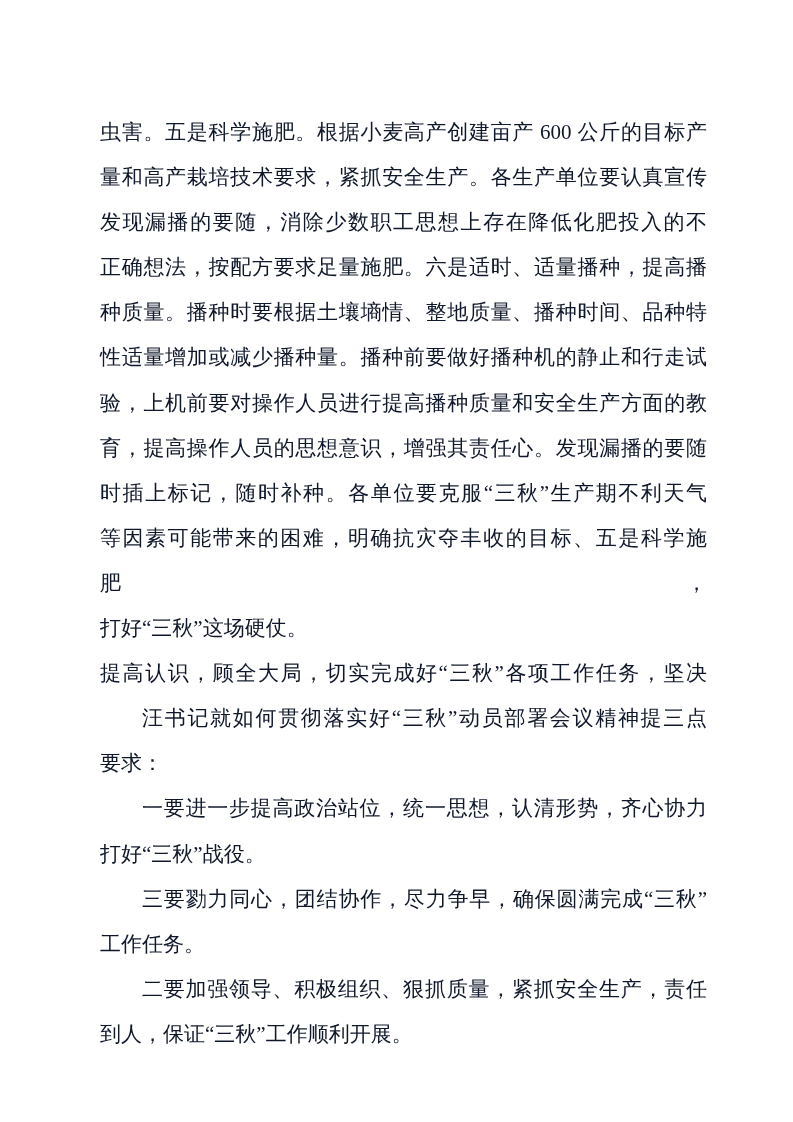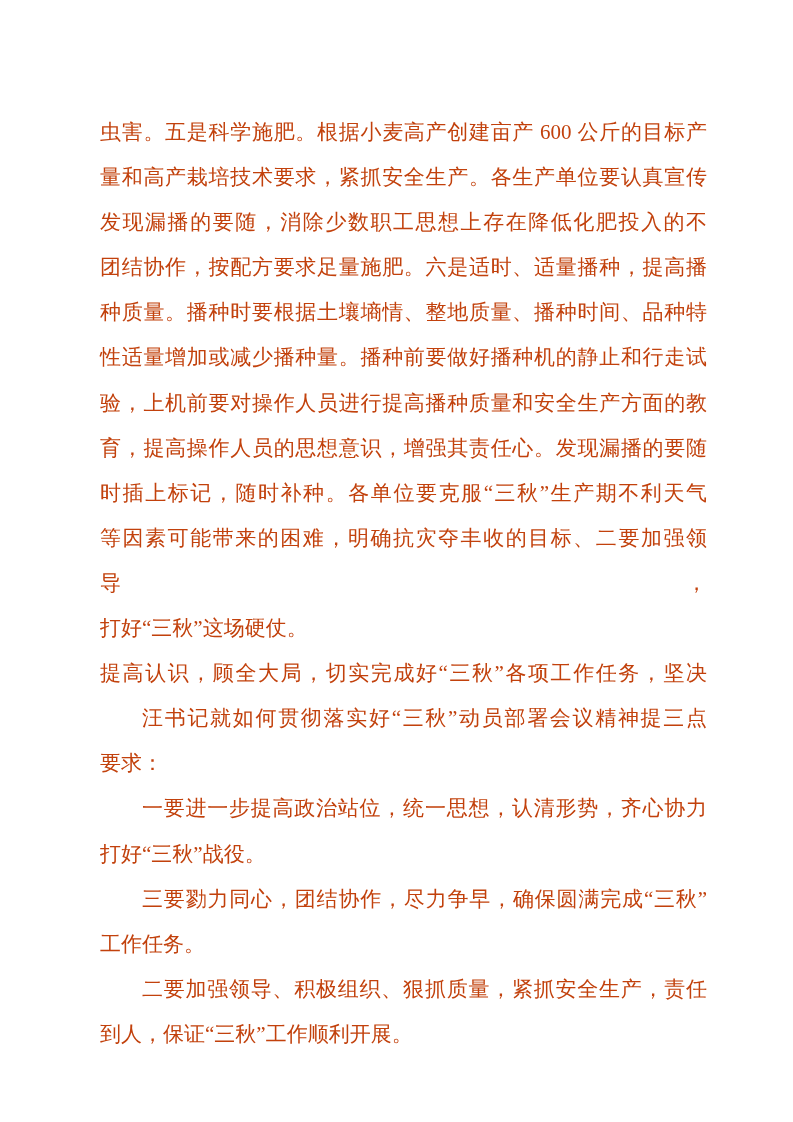--- a/index.html
+++ b/index.html
@@ -16,21 +16,21 @@
     position: relative;
     width: 793px;
     height: 1122px;
     background: #ffffff;
     overflow: hidden;
     box-sizing: border-box;
   }
   .page-body {
     box-sizing: border-box;
     padding: 110px 86px 0 100px;
-    color: #c2410c;
+    color: #0f172a;
     font-size: 21px;
     line-height: 45.1px;
   }
   .para {
     margin: 0;
   }
   .line {
     text-align: justify;
     text-align-last: justify;
     -moz-text-align-last: justify;
@@ -47,27 +47,27 @@
 </head>
 <body>
 
 <div class="page">
   <div class="page-body">
 
     <div class="para">
       <div class="line">虫害。五是科学施肥。根据小麦高产创建亩产 600 公斤的目标产</div>
       <div class="line">量和高产栽培技术要求，紧抓安全生产。各生产单位要认真宣传</div>
       <div class="line">发现漏播的要随，消除少数职工思想上存在降低化肥投入的不</div>
-      <div class="line">团结协作，按配方要求足量施肥。六是适时、适量播种，提高播</div>
+      <div class="line">正确想法，按配方要求足量施肥。六是适时、适量播种，提高播</div>
       <div class="line">种质量。播种时要根据土壤墒情、整地质量、播种时间、品种特</div>
       <div class="line">性适量增加或减少播种量。播种前要做好播种机的静止和行走试</div>
       <div class="line">验，上机前要对操作人员进行提高播种质量和安全生产方面的教</div>
       <div class="line">育，提高操作人员的思想意识，增强其责任心。发现漏播的要随</div>
       <div class="line">时插上标记，随时补种。各单位要克服“三秋”生产期不利天气</div>
-      <div class="line">等因素可能带来的困难，明确抗灾夺丰收的目标、二要加强领导，</div>
+      <div class="line">等因素可能带来的困难，明确抗灾夺丰收的目标、五是科学施肥，</div>
       <div class="line last">打好“三秋”这场硬仗。</div>
       <div class="line">提高认识，顾全大局，切实完成好“三秋”各项工作任务，坚决</div>
     </div>
 
     <div class="para">
       <div class="line indent">汪书记就如何贯彻落实好“三秋”动员部署会议精神提三点</div>
       <div class="line last">要求：</div>
     </div>
 
     <div class="para">

